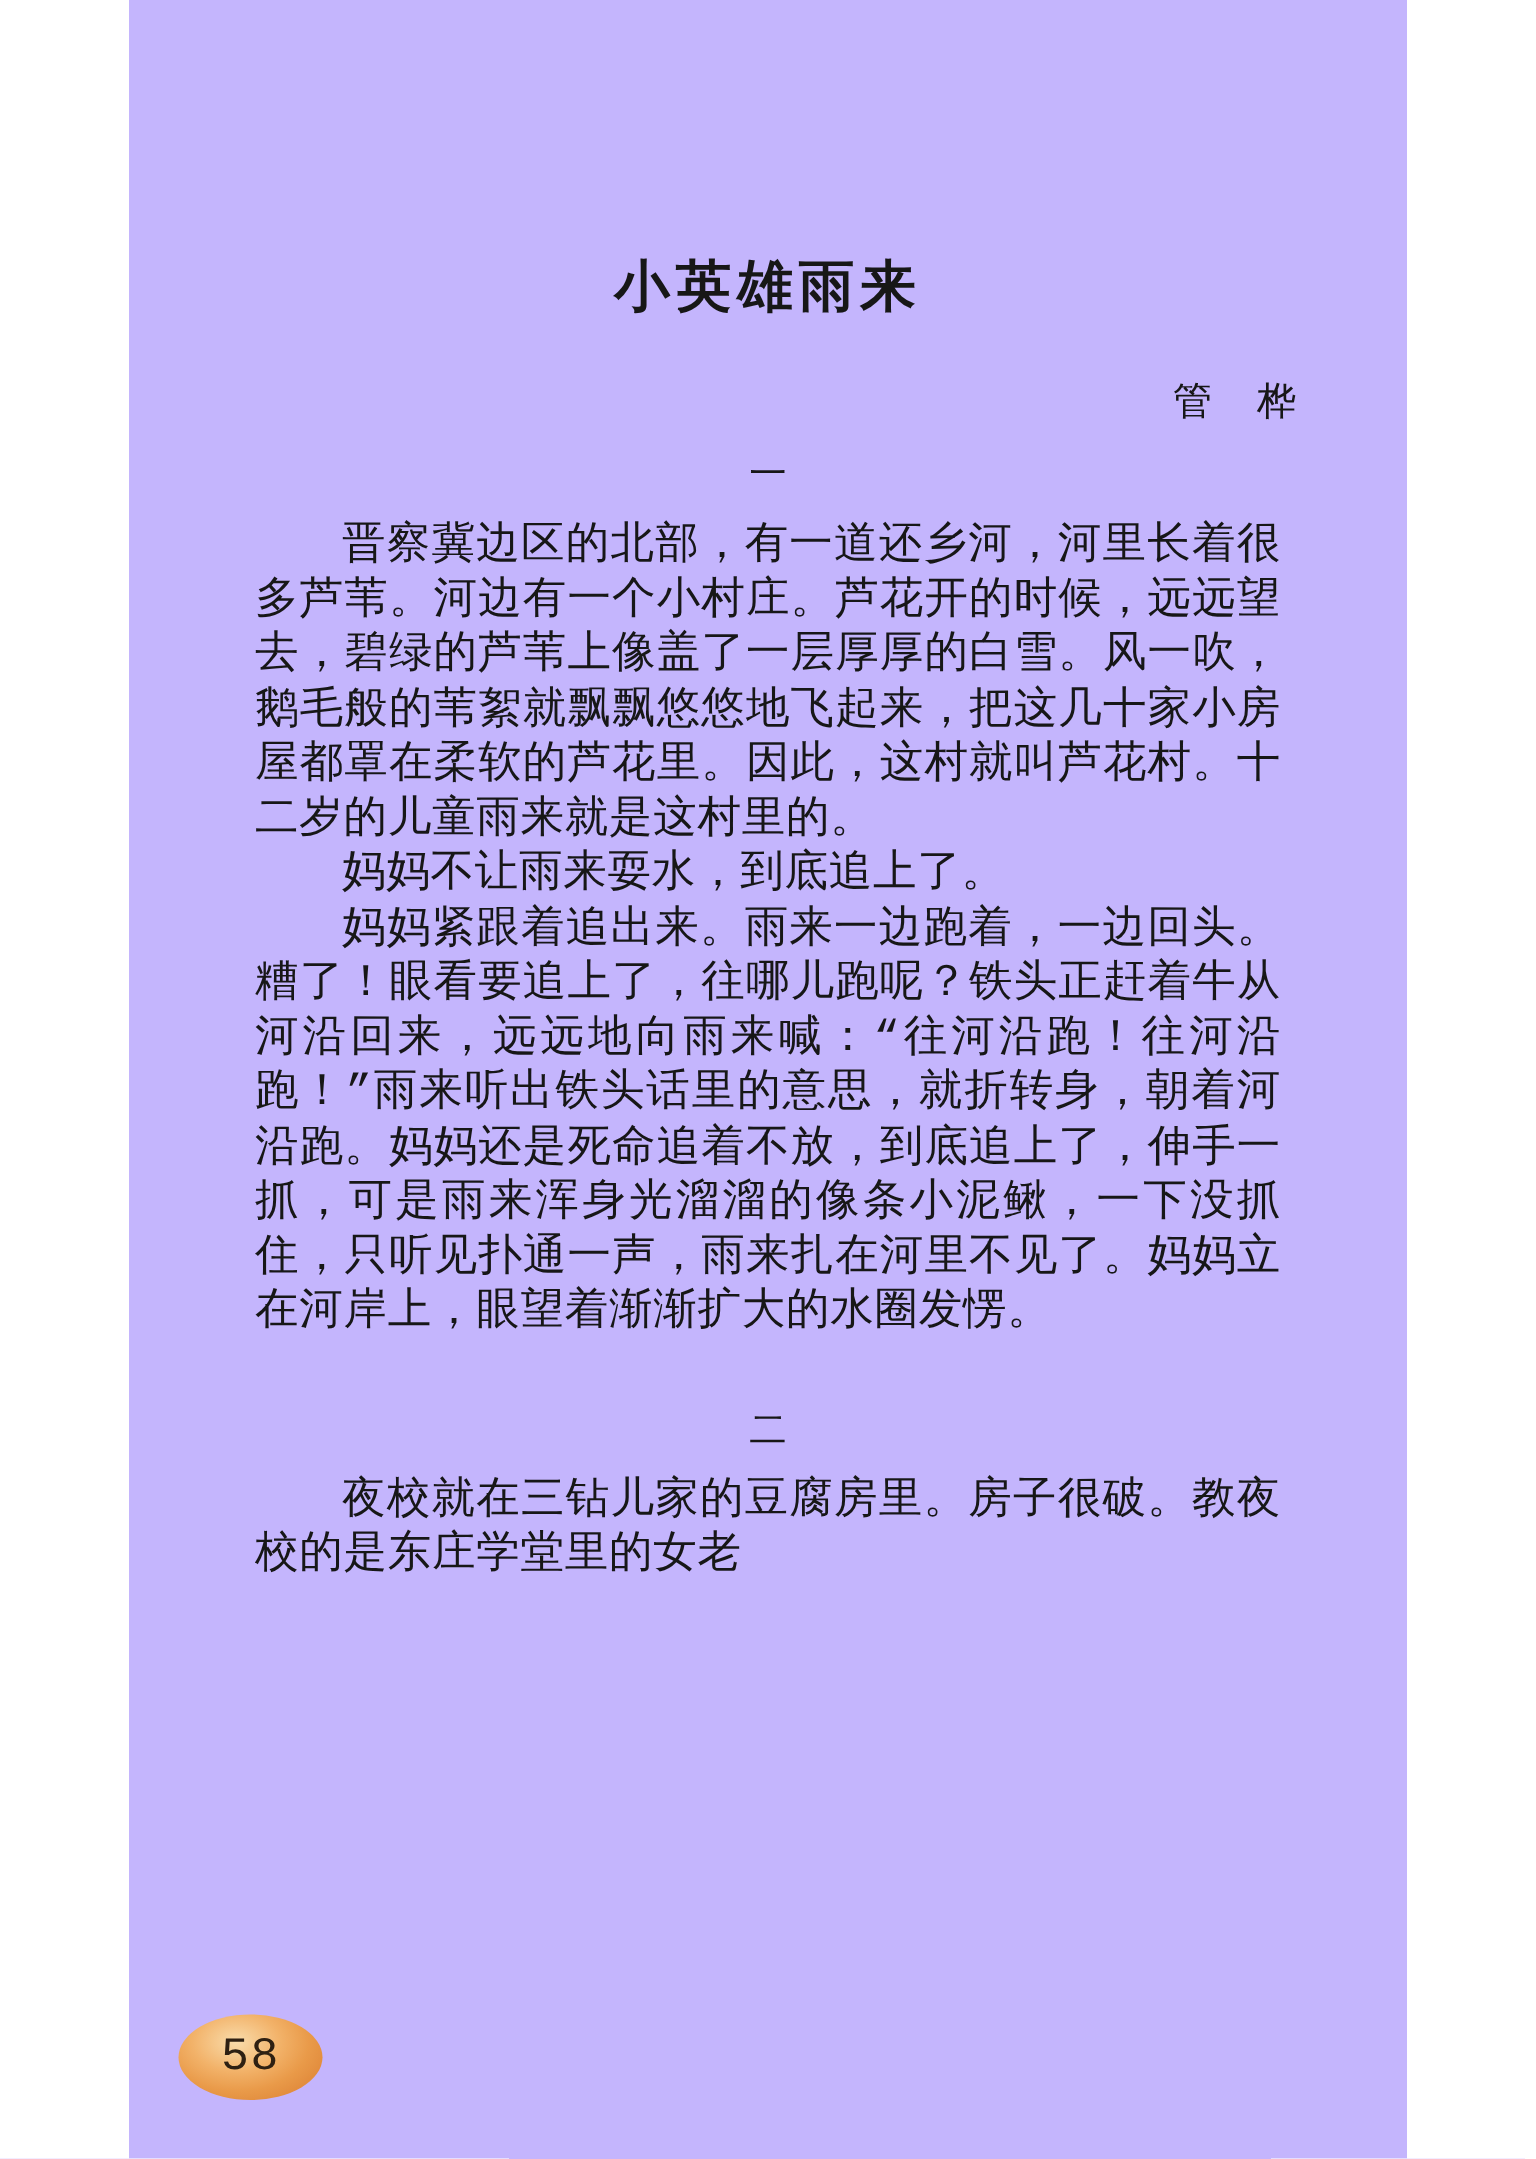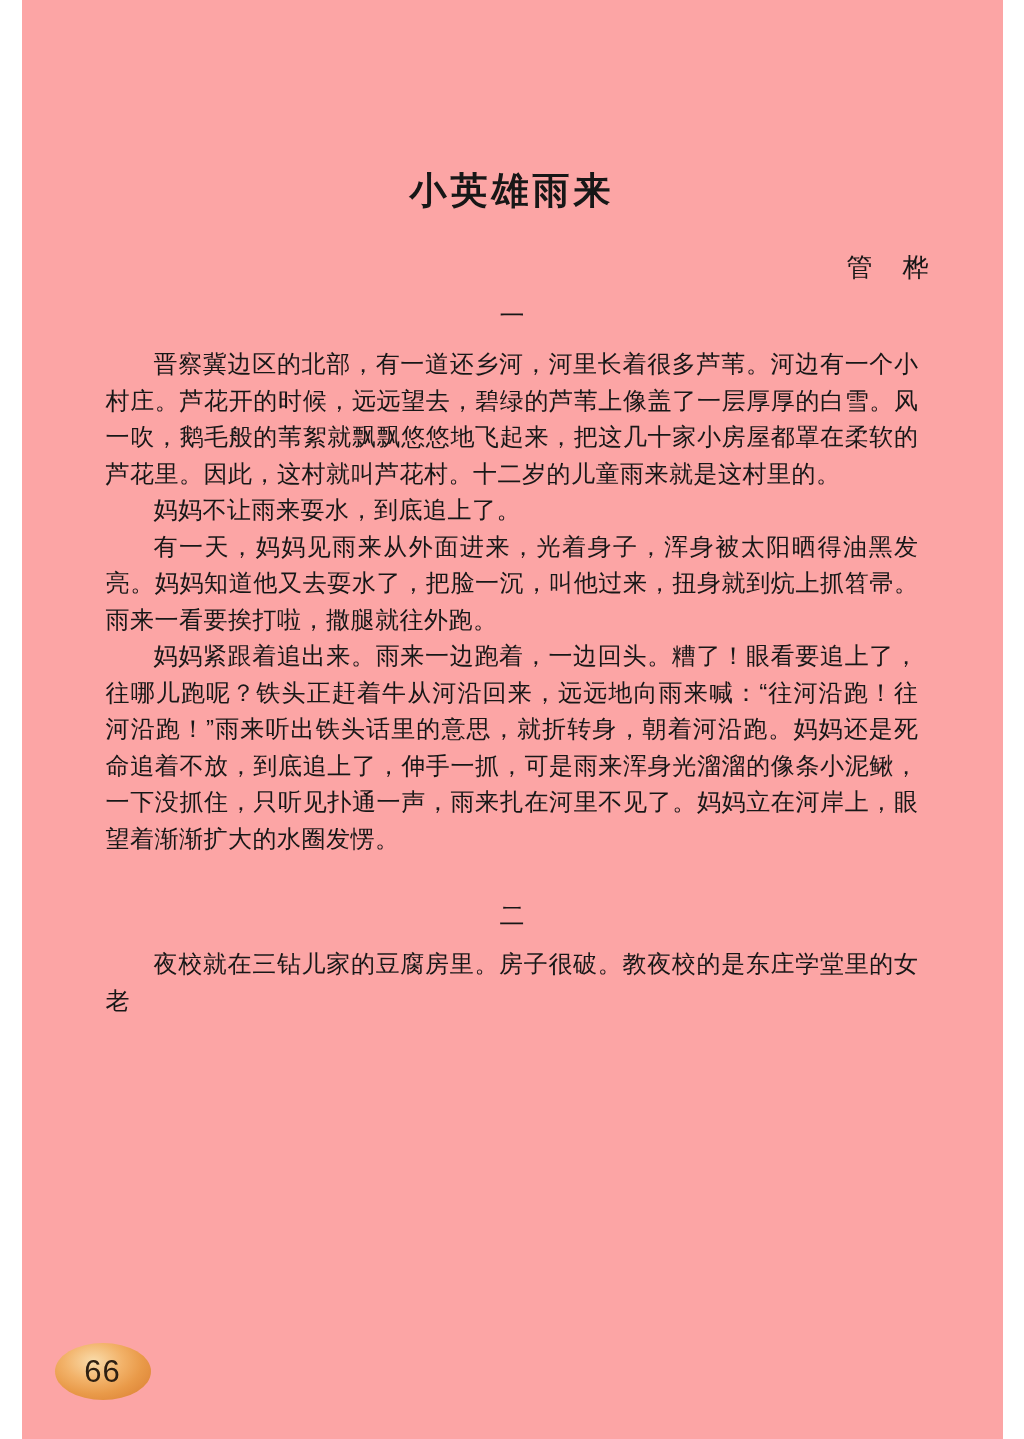--- a/index.html
+++ b/index.html
@@ -1,23 +1,23 @@
 <!DOCTYPE html>
 <html><head>
 <meta charset="utf-8">
 <style>
   html, body { margin: 0; padding: 0; background: #ffffff; }
   .page {
     position: relative;
-    width: 981px;
+    width: 852px;
     height: 1439px;
     margin: 0 auto;
-    background: #fca5a5;
+    background: #c4b5fd;
     overflow: hidden;
-    font-family: Liberation Sans, sans-serif;
+    font-family: Liberation Mono, monospace;
     color: #171717;
   }
   .title {
     margin: 0;
     padding-top: 166px;
     text-align: center;
     font-size: 37px;
     font-weight: 600;
     letter-spacing: 4px;
   }
@@ -31,21 +31,21 @@
   .content { padding: 0 84px; }
   .story-section .section-heading {
     margin: 42px 0 14px;
     text-align: center;
     font-size: 25px;
     font-weight: 400;
   }
   .story-section:first-child .section-heading { margin-top: 14px; }
   .para {
     margin: 0;
-    font-size: 24px;
+    font-size: 29px;
     line-height: 36.5px;
     text-align: justify;
     text-indent: 2em;
     letter-spacing: 0.5px;
   }
   .page-badge {
     position: absolute;
     left: 33px;
     top: 1343px;
     width: 96px;
@@ -67,24 +67,23 @@
 <body>
 
 <div class="page">
   <h1 class="title">小英雄雨来</h1>
   <div class="author">管　桦</div>
   <div class="content">
       <section class="story-section">
         <h2 class="section-heading">一</h2>
         <p class="para">晋察冀边区的北部，有一道还乡河，河里长着很多芦苇。河边有一个小村庄。芦花开的时候，远远望去，碧绿的芦苇上像盖了一层厚厚的白雪。风一吹，鹅毛般的苇絮就飘飘悠悠地飞起来，把这几十家小房屋都罩在柔软的芦花里。因此，这村就叫芦花村。十二岁的儿童雨来就是这村里的。</p>
         <p class="para">妈妈不让雨来耍水，到底追上了。</p>
-        <p class="para">有一天，妈妈见雨来从外面进来，光着身子，浑身被太阳晒得油黑发亮。妈妈知道他又去耍水了，把脸一沉，叫他过来，扭身就到炕上抓笤帚。雨来一看要挨打啦，撒腿就往外跑。</p>
         <p class="para">妈妈紧跟着追出来。雨来一边跑着，一边回头。糟了！眼看要追上了，往哪儿跑呢？铁头正赶着牛从河沿回来，远远地向雨来喊：“往河沿跑！往河沿跑！”雨来听出铁头话里的意思，就折转身，朝着河沿跑。妈妈还是死命追着不放，到底追上了，伸手一抓，可是雨来浑身光溜溜的像条小泥鳅，一下没抓住，只听见扑通一声，雨来扎在河里不见了。妈妈立在河岸上，眼望着渐渐扩大的水圈发愣。</p>
       </section>
       <section class="story-section">
         <h2 class="section-heading">二</h2>
         <p class="para">夜校就在三钻儿家的豆腐房里。房子很破。教夜校的是东庄学堂里的女老</p>
       </section>
     </div>
   <div class="page-badge">
-    <span class="num">66</span>
+    <span class="num">58</span>
   </div>
 </div>
 
 </body></html>

